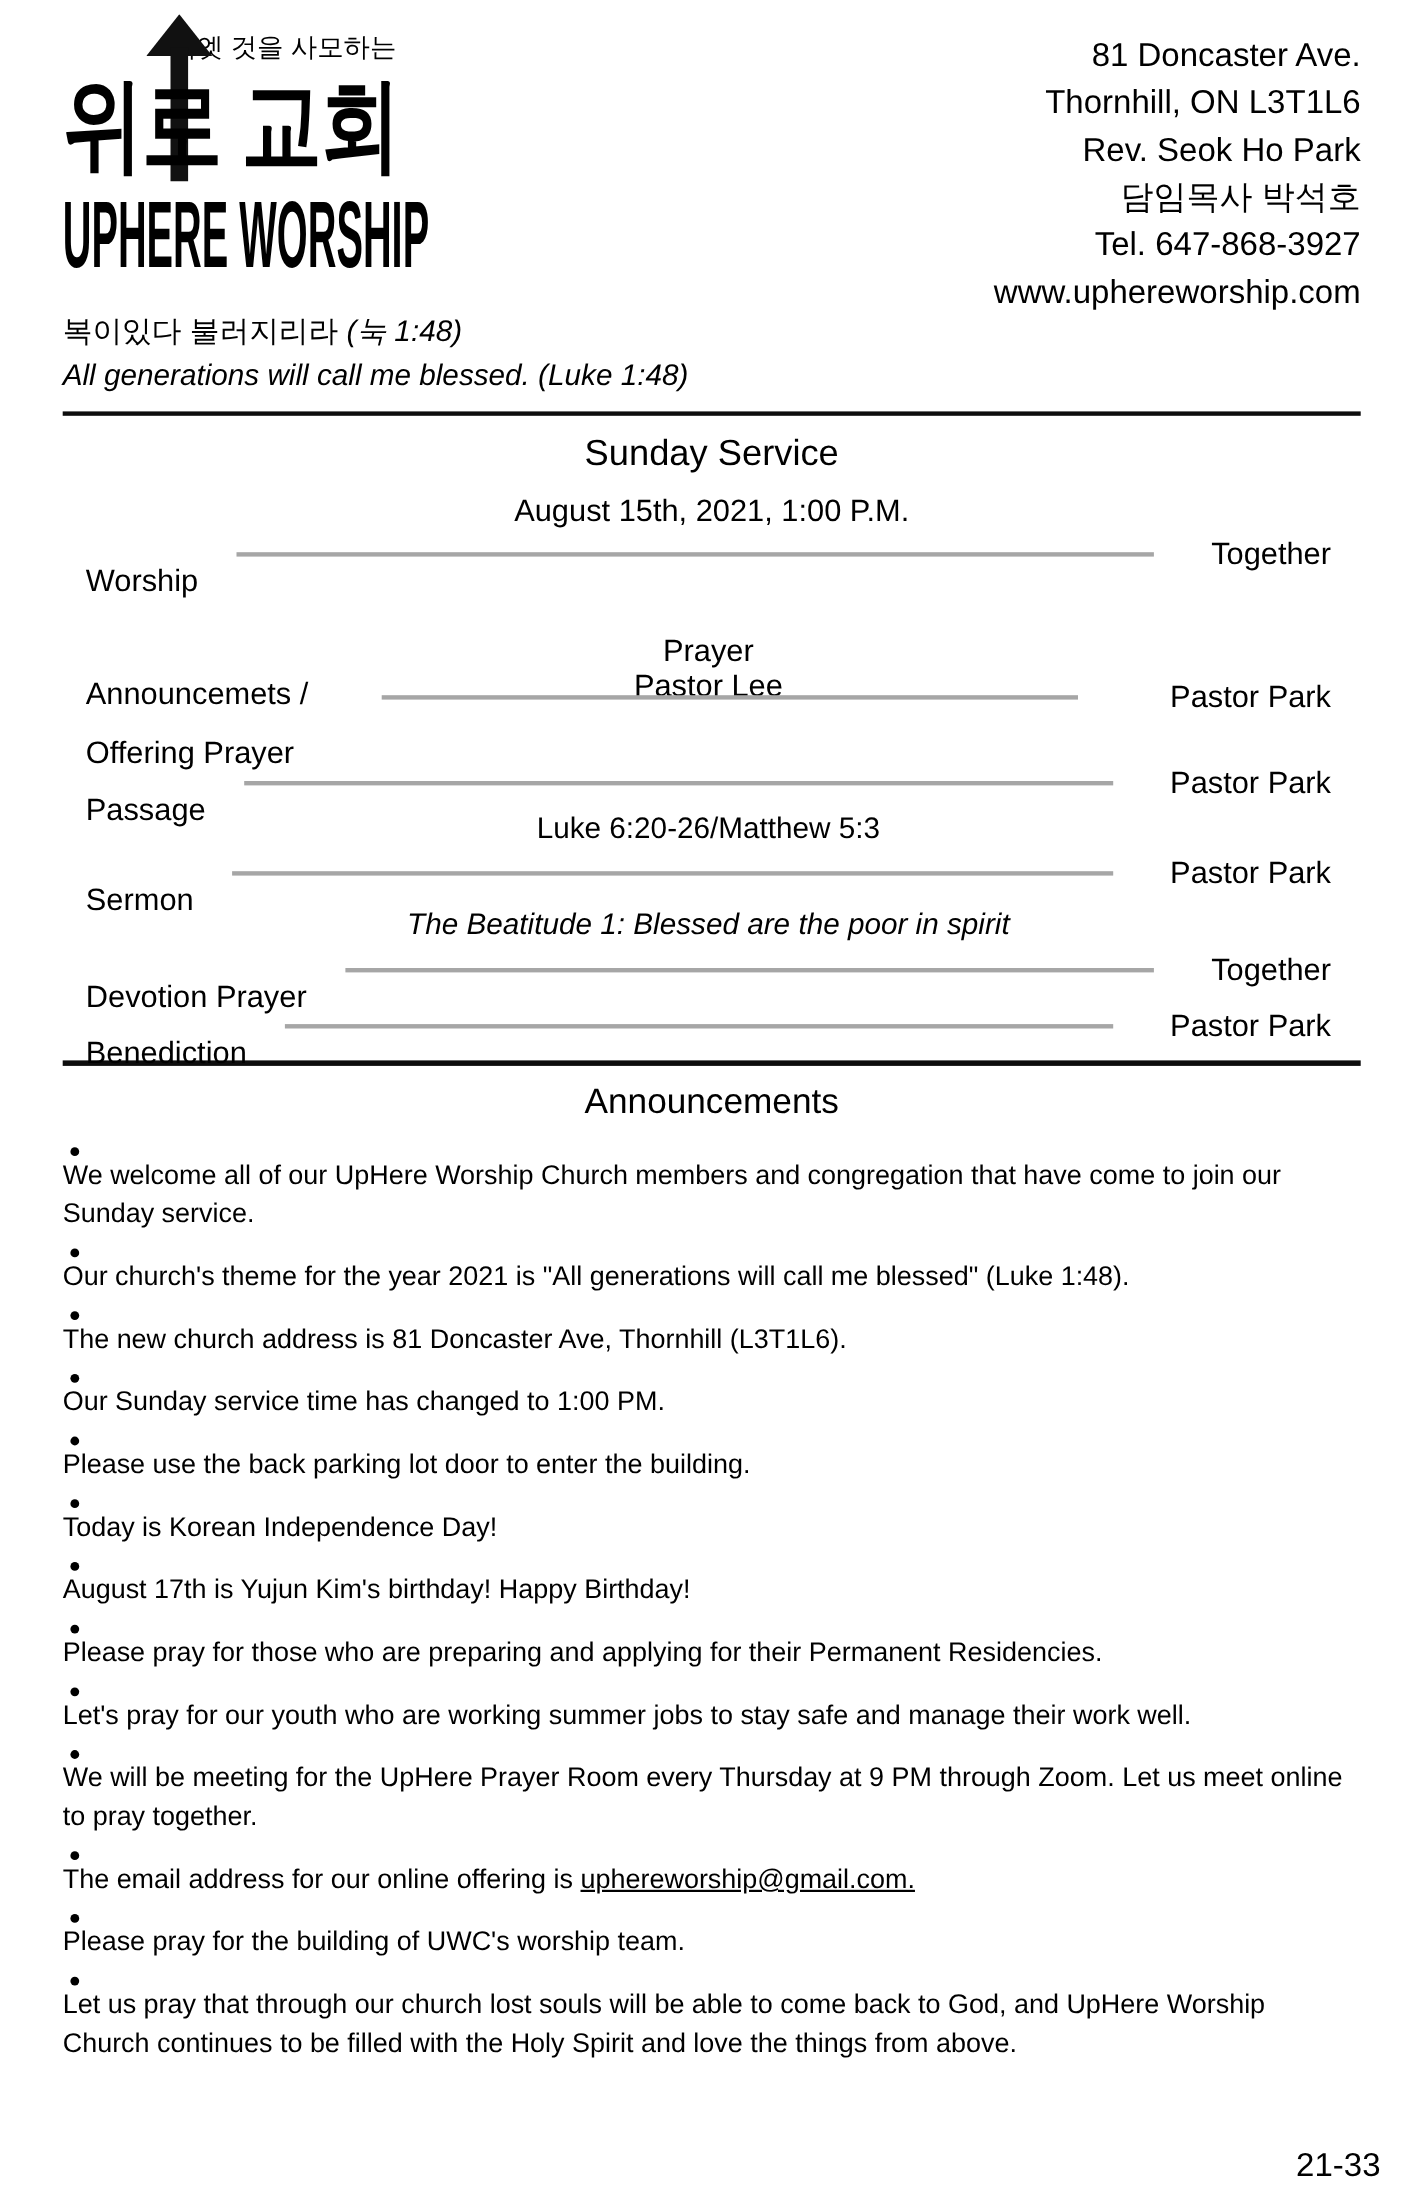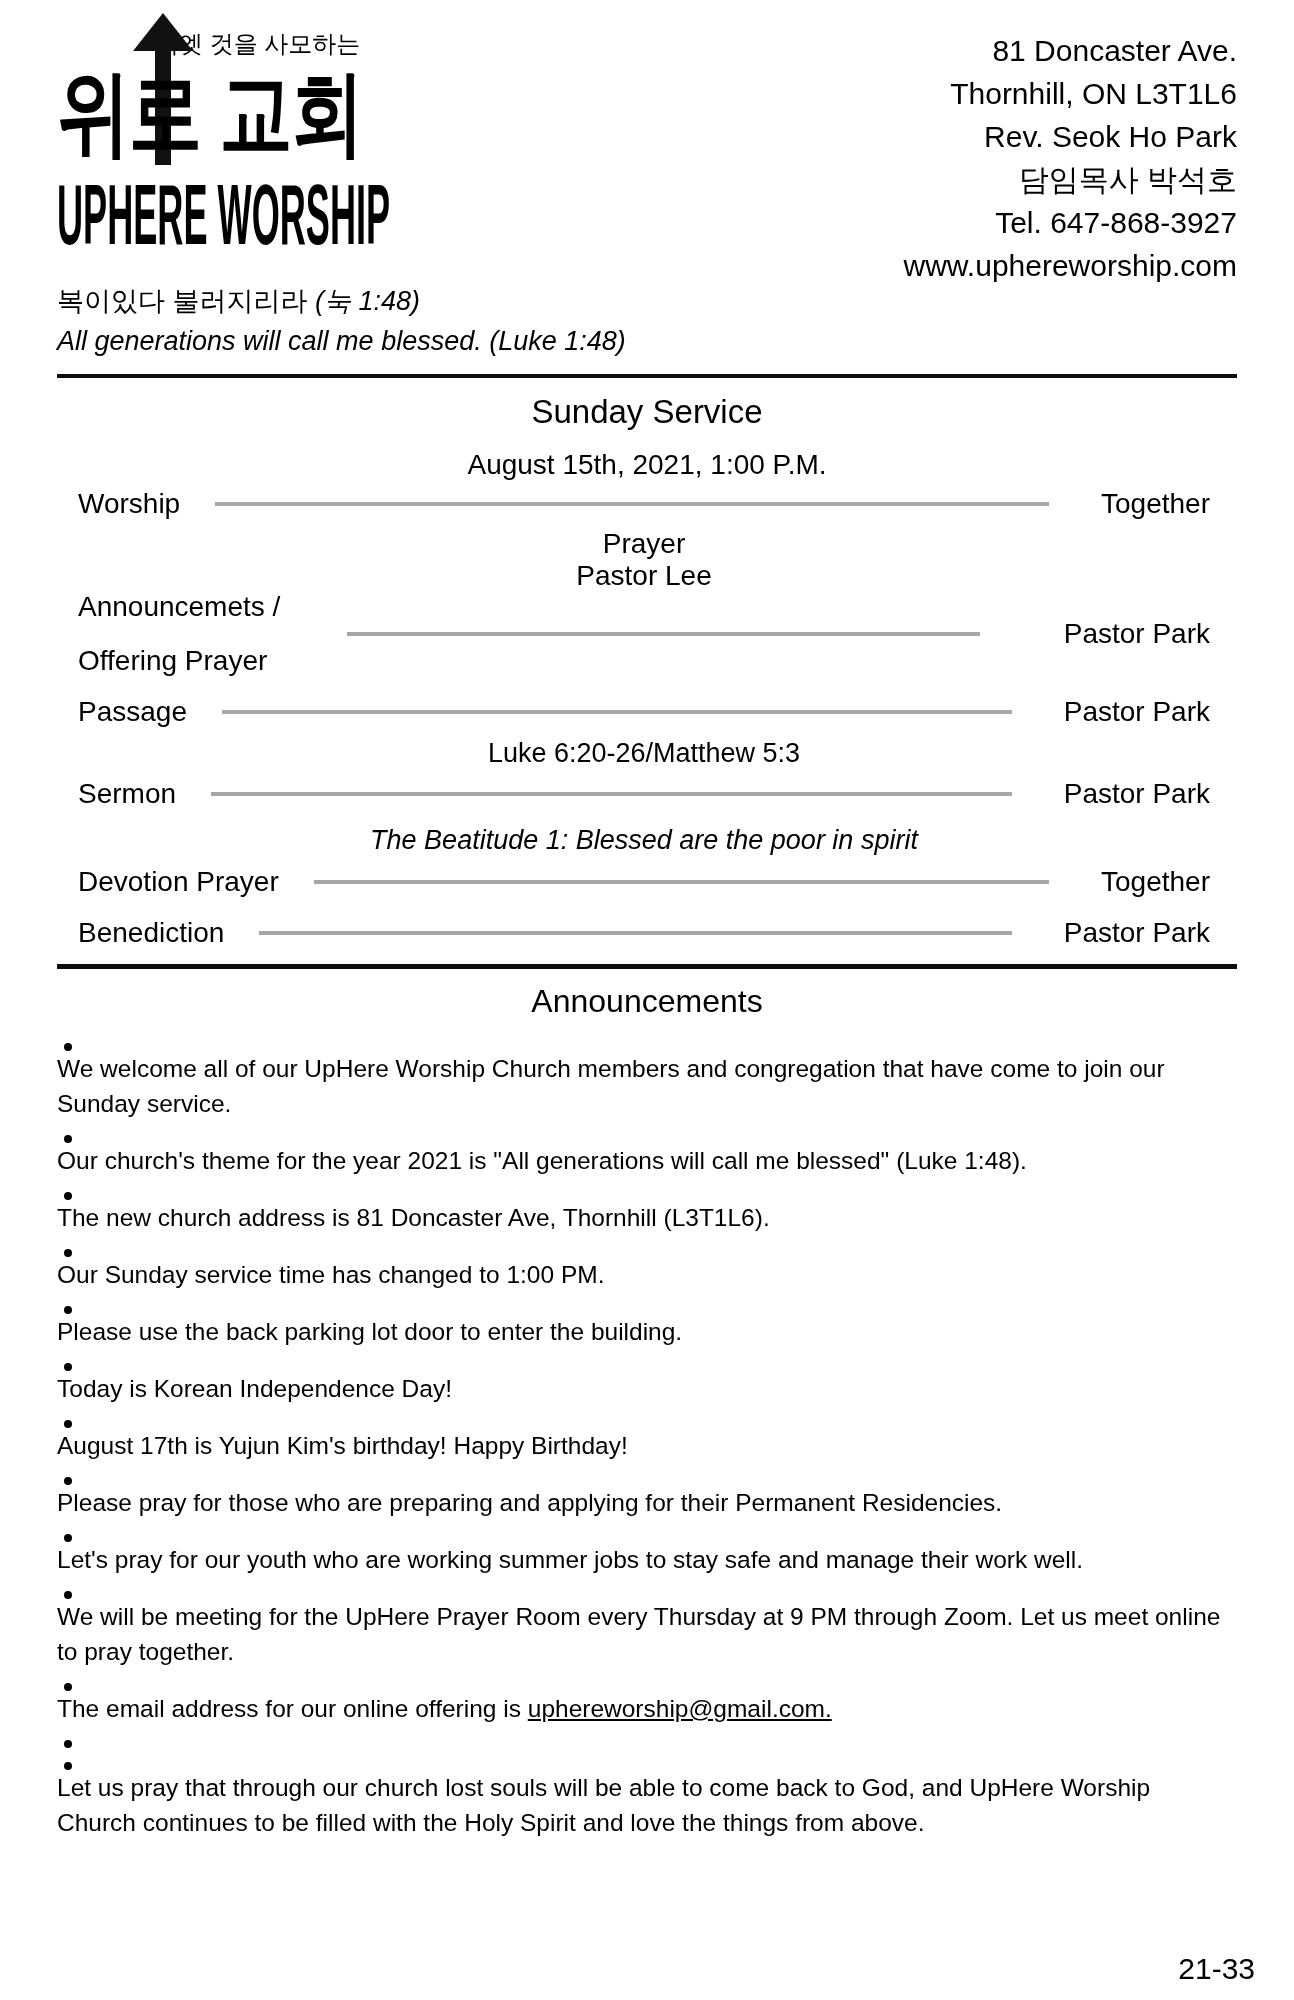--- a/index.html
+++ b/index.html
@@ -36,21 +36,21 @@
 
   
   .rule-thin  { height: 4px; background: #0d0d0d; margin-top: 18px; }
   .rule-thick { height: 5px; background: #0d0d0d; margin-top: 6px; }
 
   
   .svc-title { text-align: center; font-size: 33px; line-height: 40px; margin-top: 14px; }
   .svc-date  { text-align: center; font-size: 28px; line-height: 30px; margin-top: 18px; }
   .svc-rows  { padding-left: 21px; padding-right: 27px; margin-top: 0px; }
   .svc-row   { display: flex; align-items: center; font-size: 28px; }
-  .svc-row .label  { white-space: nowrap; }
+  .svc-row .label  { white-space: nowrap; margin-top: 48px; }
   .svc-row .label2 { line-height: 54px; }
   .svc-row .fill-line {
     flex: 1; height: 4px; background: #a6a6a6;
     margin-left: 35px; margin-right: 52px; align-self: center;
   }
   .svc-row .assignee { white-space: nowrap; }
   .h48  { height: 48px; }
   .h54  { height: 54px; flex-direction: column; }
   .h104 { height: 104px; gap: 32px; }
   .h52  { height: 52px; }
@@ -209,20 +209,21 @@
       <li>
           <span class="dot"></span>
           <span>We will be meeting for the UpHere Prayer Room every Thursday at 9 PM through Zoom. Let us meet online to pray together.</span>
         </li>
       <li>
           <span class="dot"></span>
           <span><span>The email address for our online offering is </span><span class="email-link">uphereworship@gmail.com.</span></span>
         </li>
       <li>
           <span class="dot"></span>
+          <span>Please pray for the building of UWC's worship team.</span>
         </li>
       <li>
           <span class="dot"></span>
           <span>Let us pray that through our church lost souls will be able to come back to God, and UpHere Worship Church continues to be filled with the Holy Spirit and love the things from above.</span>
         </li>
     </ul>
   </div>
 
 </div>
 

